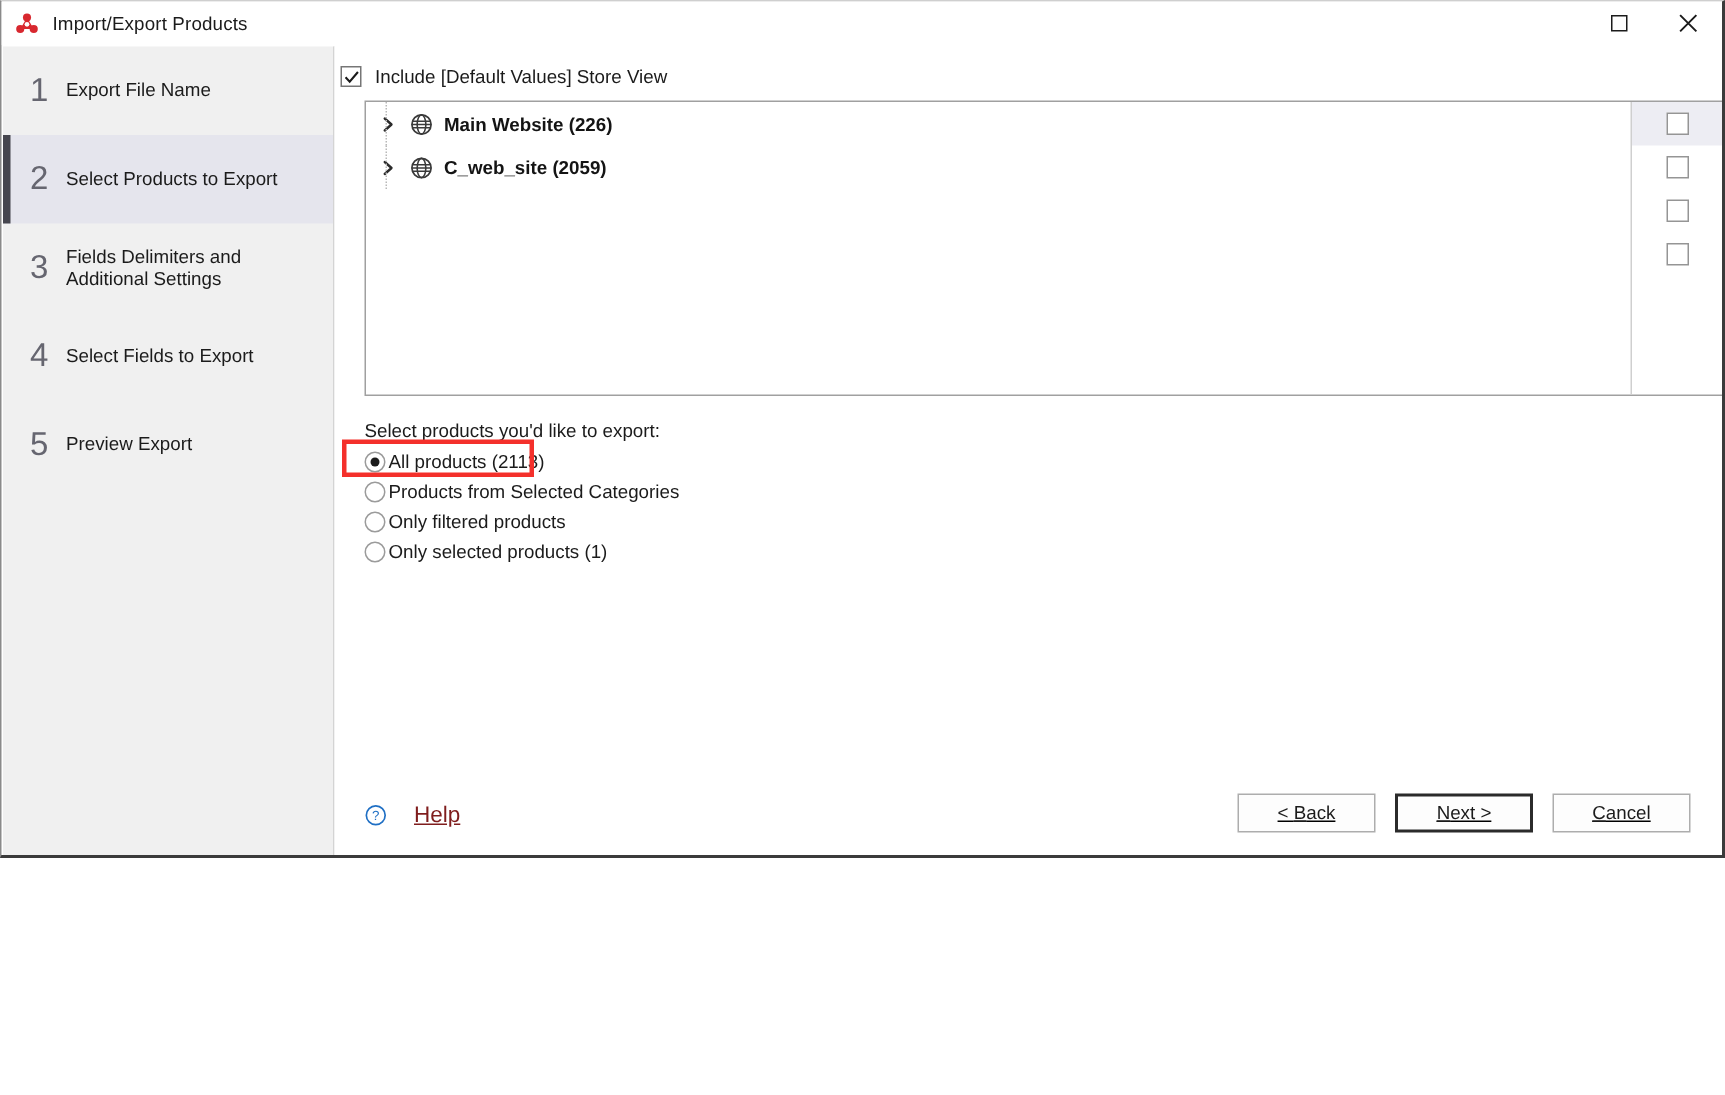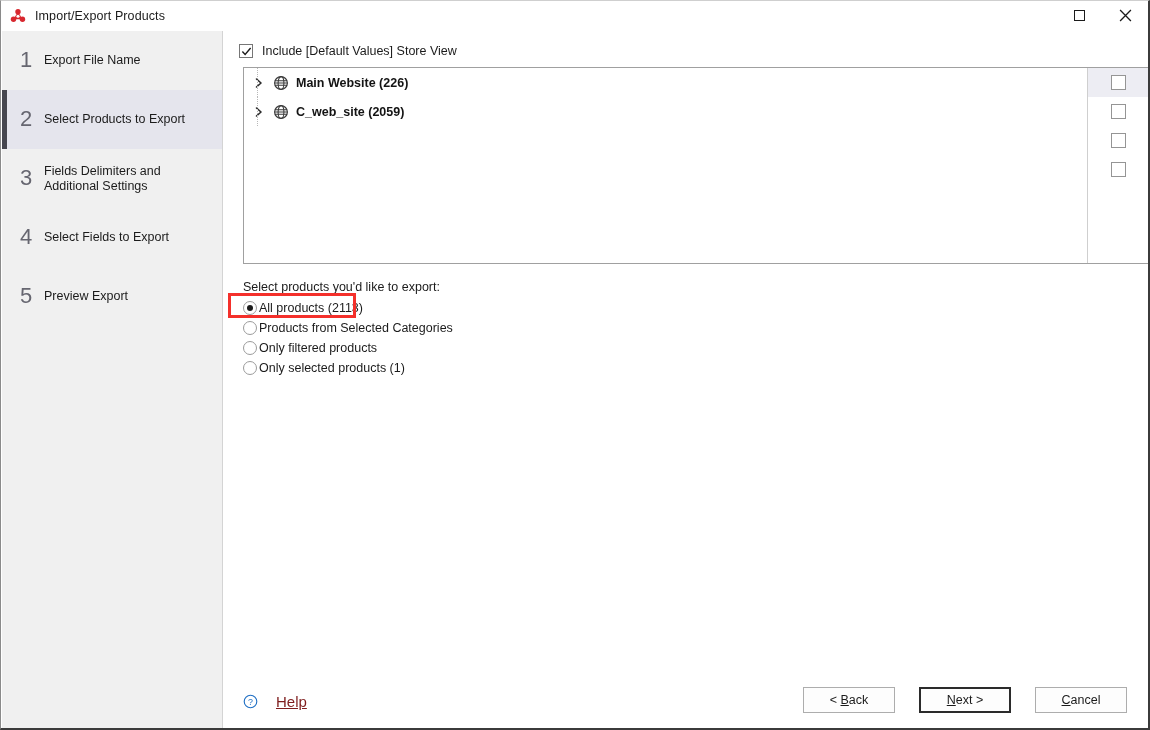--- a/index.html
+++ b/index.html
@@ -7,21 +7,21 @@
     padding: 0;
     background: #ffffff;
   }
   body {
     font-family: "Liberation Sans", sans-serif;
     -webkit-font-smoothing: antialiased;
   }
   .window {
     position: relative;
     width: 1150px;
-    height: 730px;
+    height: 572px;
     box-sizing: border-box;
     background: #ffffff;
     border-left: 1px solid #8a8a8a;
     border-right: 2px solid #3b3b3b;
     border-bottom: 2px solid #3b3b3b;
     border-top: 1px solid #cfcfcf;
     overflow: hidden;
   }
 
   
@@ -118,21 +118,21 @@
     position: absolute;
     left: 222px;
     top: 30px;
     right: 0;
     bottom: 0;
     background: #ffffff;
   }
 
   .include-row {
     position: absolute;
-    left: 16px;
+    left: 4px;
     top: 13px;
     display: flex;
     align-items: center;
   }
   .chk {
     width: 14px; height: 14px;
     border: 1px solid #767676;
     background: #ffffff;
     box-sizing: border-box;
     display: flex;
@@ -294,21 +294,22 @@
     font-size: 15px;
     color: #7f1d1d;
     margin-left: 18px;
     text-decoration: underline;
   }
   .footer-buttons {
     position: absolute;
     right: 21px;
     bottom: 15px;
     display: flex;
-    gap: 24px;
+    gap: 13px;
+    text-decoration: underline;
   }
   .btn {
     width: 92px;
     height: 26px;
     background: #fdfdfd;
     border: 1px solid #adadad;
     box-sizing: border-box;
     font-size: 12.5px;
     color: #1b1b1b;
     display: flex;

